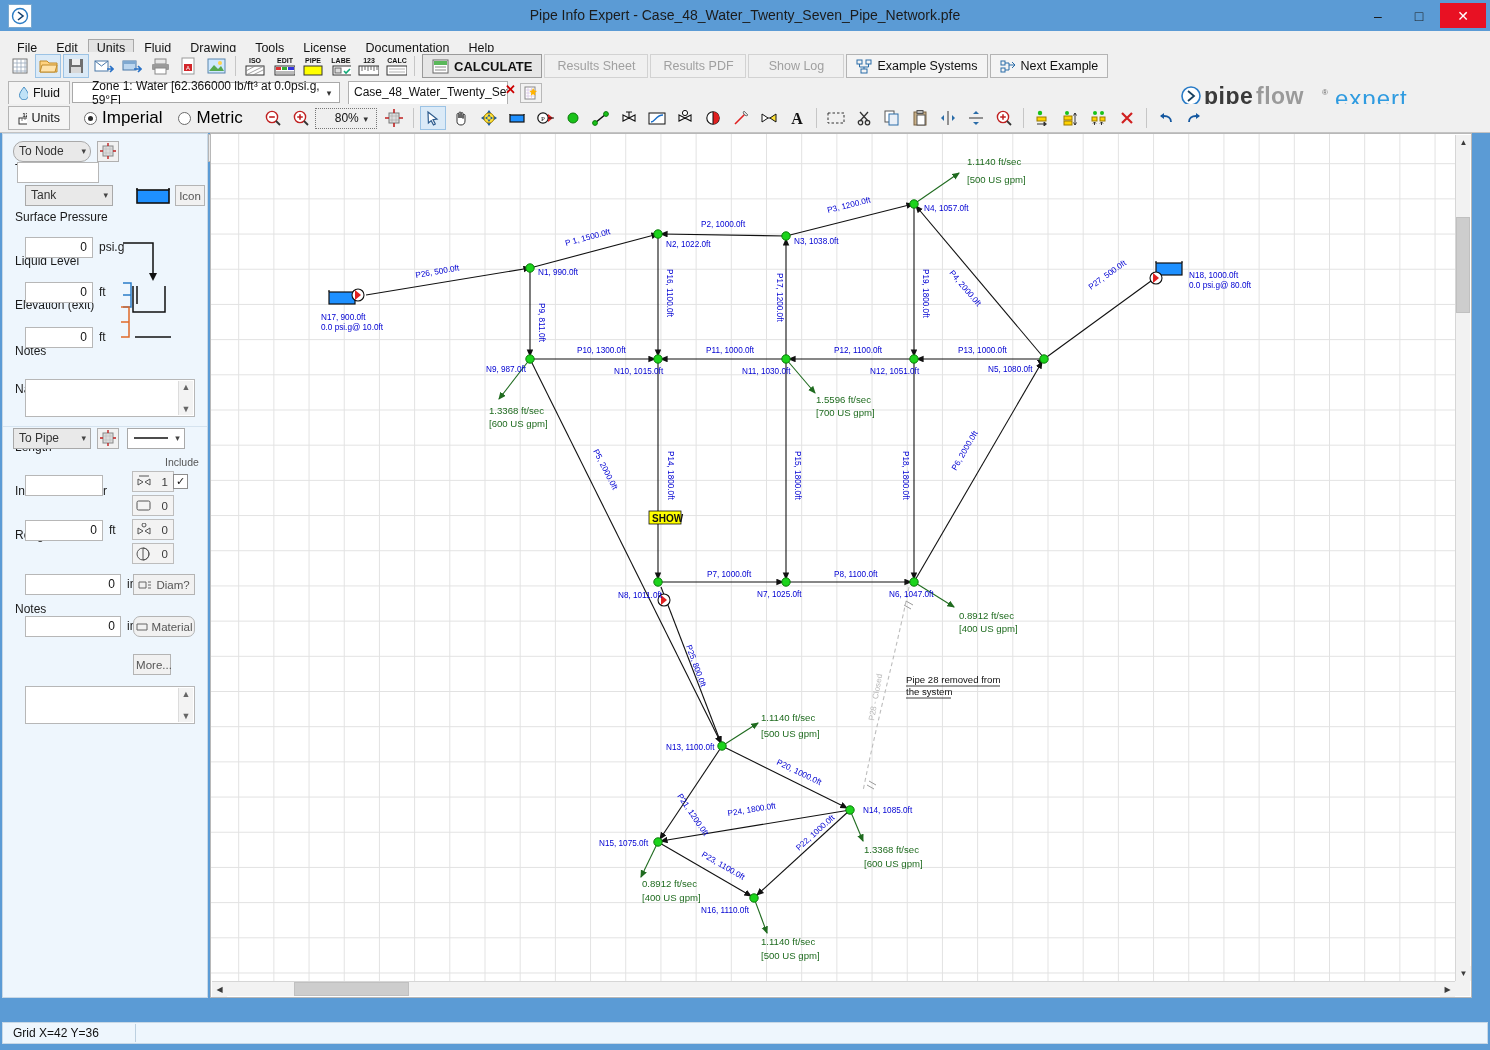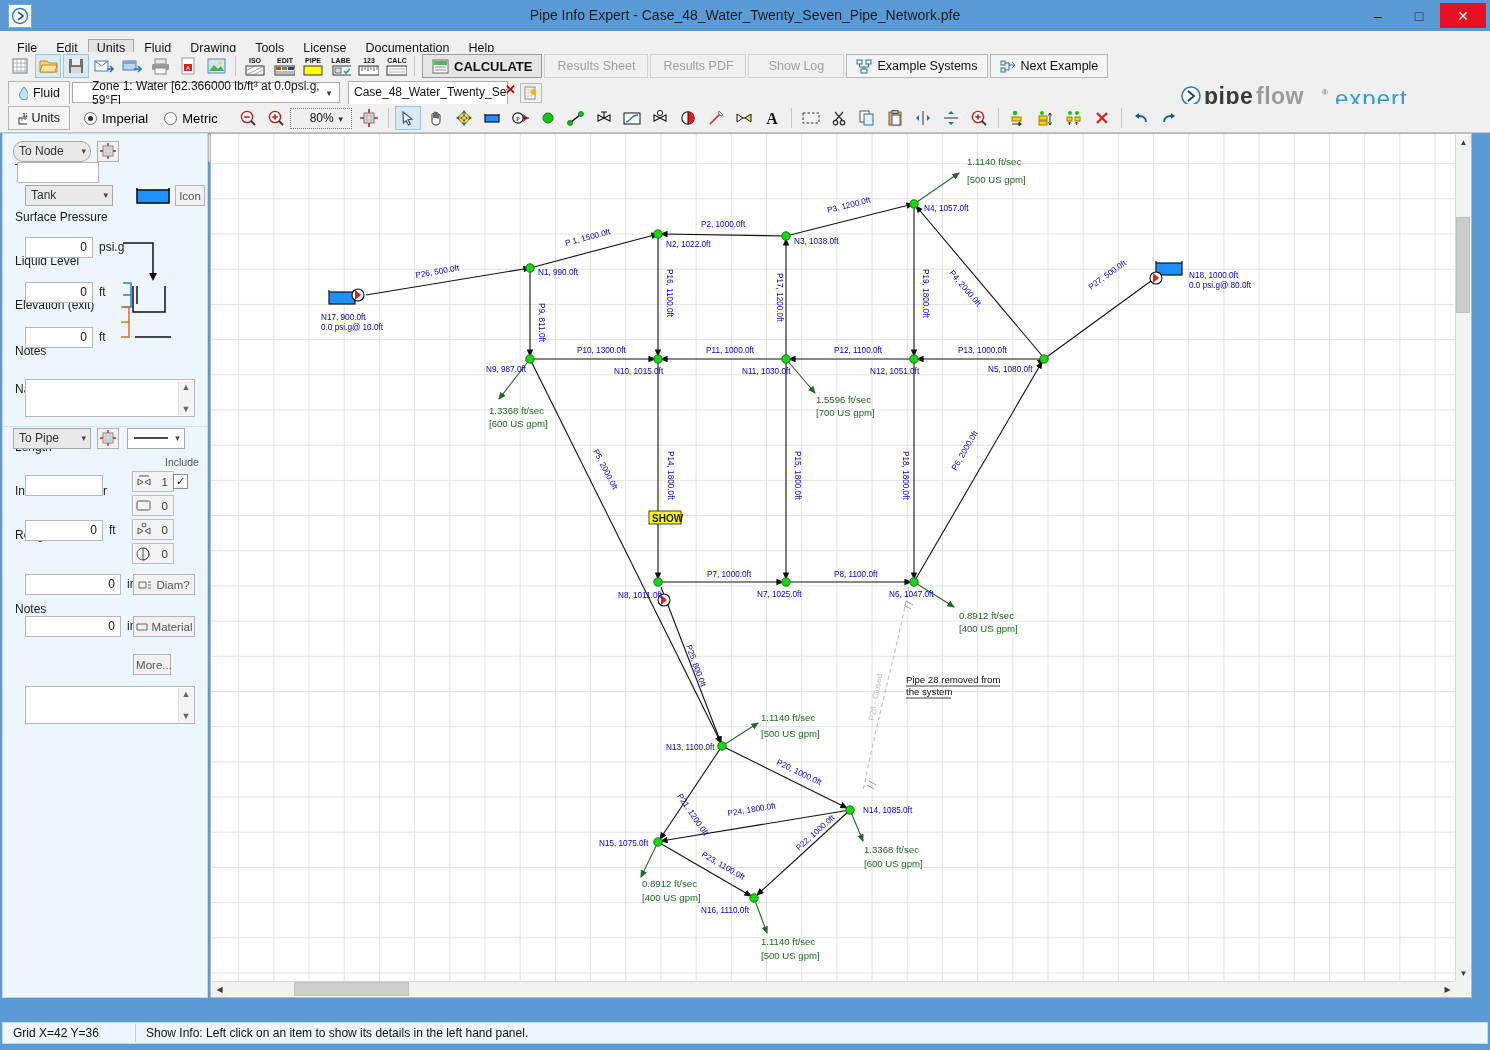--- a/index.html
+++ b/index.html
@@ -69,21 +69,21 @@
          align-items:center; }
   #fluidrow { position:absolute; left:0; top:80px; width:1490px; height:25px;
               background:#f0f0f0; display:flex; align-items:center; }
 
   .combo { height:21px; border:1px solid #a9a9a9; background:#fff;
            display:flex; align-items:center; padding:0 0 0 19px; font-size:12px;
            color:#111; position:relative; }
   .combo .arrow { position:absolute; right:3px; top:3px; width:14px; height:14px;
            display:flex; align-items:center; justify-content:center; font-size:9px; color:#333; }
 
-  .radio { display:flex; align-items:center; gap:5px; font-size:13px; margin-right:16px; }
+  .radio { display:flex; align-items:center; gap:5px; font-size:17px; margin-right:16px; }
   .rdot { width:13px; height:13px; border-radius:50%; border:1px solid #6b6b6b;
           background:#fff; position:relative; }
   .rdot.on::after { content:""; position:absolute; left:3px; top:3px; width:5px; height:5px;
           border-radius:50%; background:#2b2b2b; }
 
   
   #leftpanel { position:absolute; left:2px; top:133px; width:206px; height:865px;
                background:#eef6fd; border:1px solid #c8d8e6; }
   .lp-label { font-size:12px; color:#1a1a1a; margin:7px 0 2px 12px; }
   .lp-input { height:21px; border:1px solid #b7b7b7; background:#fff; font-size:12px;
@@ -714,21 +714,21 @@
       <svg width="14" height="10">
           <path d="M1 2h7v6H1z" fill="none" stroke="#666"></path>
           <path d="M10 2h3M10 5h3M10 8h3" stroke="#666"></path>
         </svg>
       <span>Diam?</span>
     </div>
 
     <div class="lp-label" style="margin-top:30px;">Roughness</div>
     <div class="lp-input" style="position:absolute;left:22px;top:482px;width:96px;">0</div>
     <div class="lp-unit" style="position:absolute;left:124px;top:485px;">inch</div>
-    <div class="lp-btn" style="position:absolute;left:130px;top:482px;width:62px;">
+    <div class="lp-btn" style="position:absolute;left:130px;top:482px;width:62px;border-radius:7px;">
       <svg width="12" height="10">
           <path d="M1 2h10v6H1z" fill="none" stroke="#666"></path>
         </svg>
       <span>Material</span>
     </div>
 
     <div class="lp-btn" style="position:absolute;left:130px;top:520px;width:38px;">
       <svg width="12" height="10">
           <path d="M1 2v6h10" fill="none" stroke="#666"></path>
         </svg>
@@ -964,16 +964,15 @@
       <div class="sb-arrow" style="left:0;">◀</div>
       <div class="sb-thumb" style="top:0;left:82px;height:14px;width:115px;"></div>
       <div class="sb-arrow" style="right:0;">▶</div>
     </div>
     <div style="position:absolute;right:1px;bottom:1px;width:15px;height:15px;background:#f2f2f2;"></div>
   </div>
 
   <div id="statusbar">
     <div class="sb-cell" style="width:132px;">Grid  X=42  Y=36</div>
     <div class="sb-div"></div>
-    <div class="sb-cell">Show Info: Left click on an item to show its details in the left hand panel.</div>
   </div>
 
 </div>
 
 </body></html>

